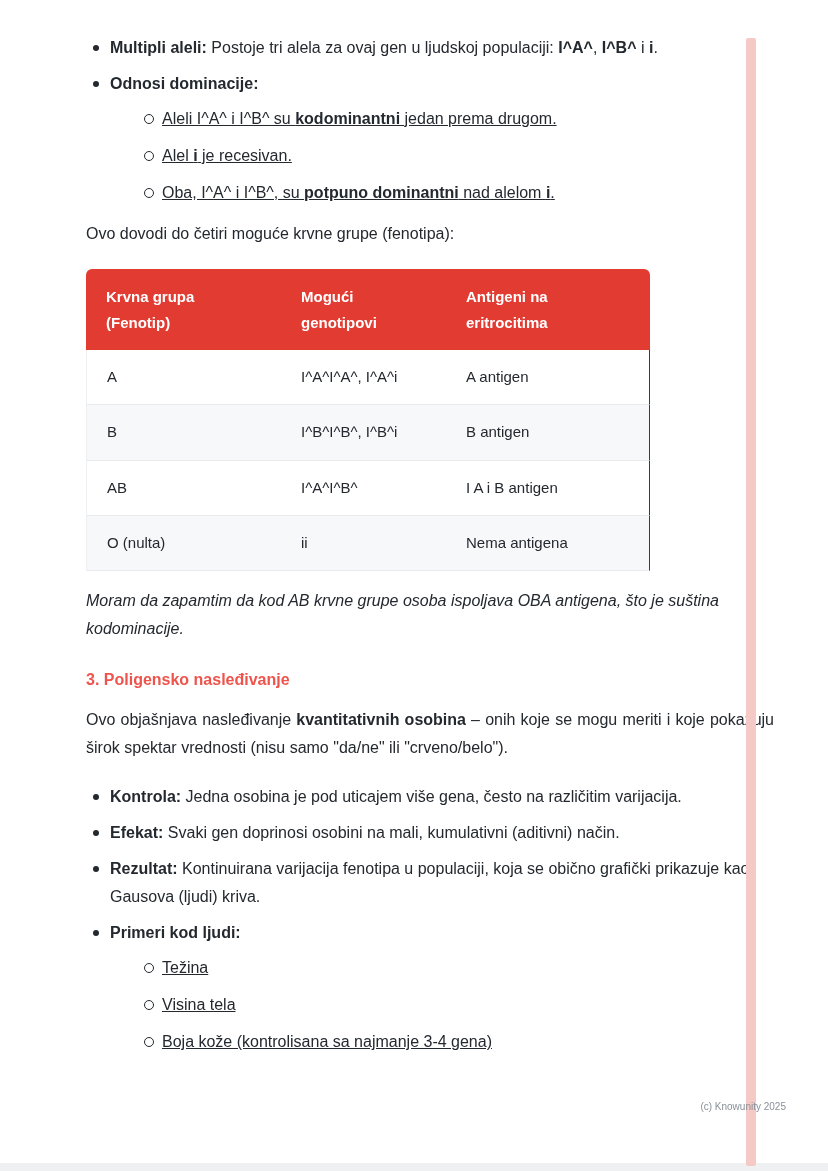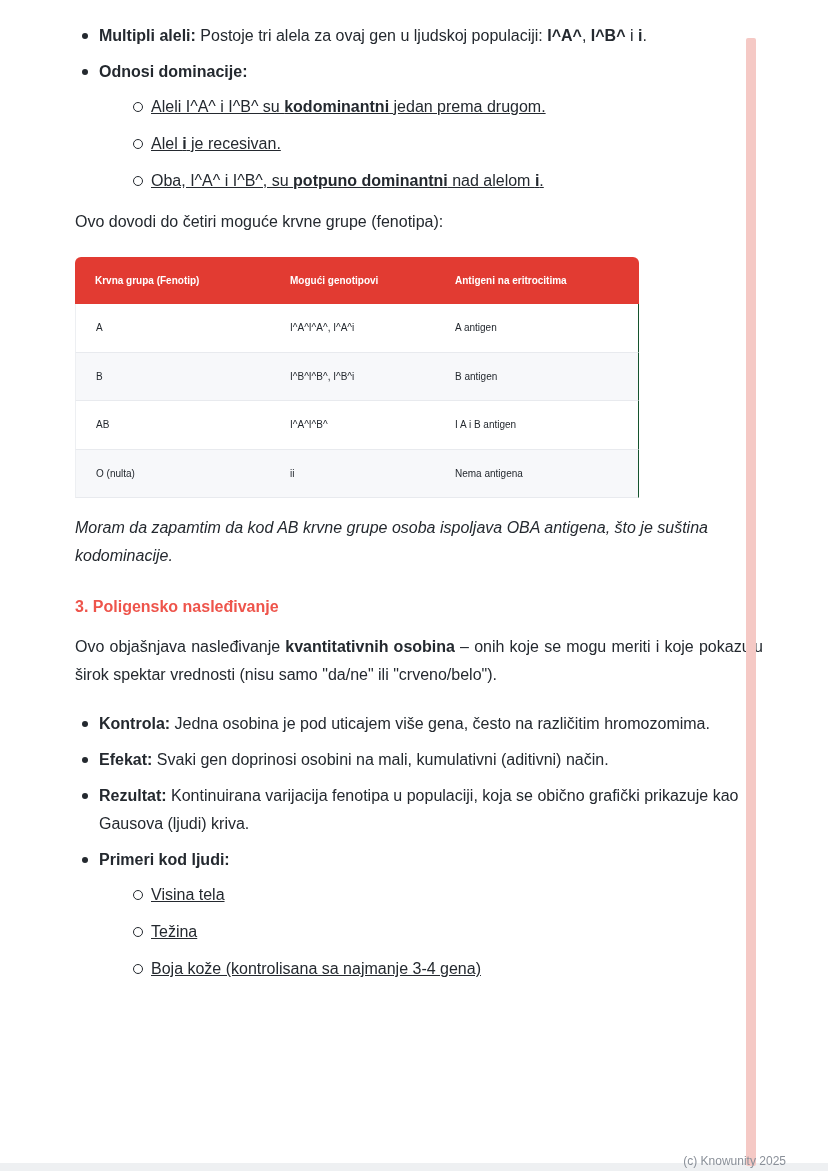--- a/index.html
+++ b/index.html
@@ -6,24 +6,24 @@
   html, body { width: 828px; height: 1171px; }
   body {
     position: relative;
     background: #ffffff;
     font-family: "Liberation Sans", sans-serif;
     color: #24292f;
     overflow: hidden;
   }
   .content {
     position: absolute;
-    left: 75px;
+    left: 86px;
     top: 0;
     width: 688px;
-    padding-top: 22px;
+    padding-top: 34px;
     font-size: 16px;
     line-height: 1.75;
   }
   .b { font-weight: 700; }
   ul { list-style: none; }
   .li1 { position: relative; padding-left: 24px; margin-bottom: 8px; }
   .li1::before {
     content: "";
     position: absolute;
     left: 7px; top: 11px;
@@ -42,21 +42,21 @@
     border: 1.4px solid #24292f;
     background: transparent;
   }
   .para { margin: 13px 0 21px; }
   .justify { text-align: justify; }
 
   table.blood {
     border-collapse: separate;
     border-spacing: 0;
     width: 564px;
-    font-size: 10px;
+    font-size: 15px;
     table-layout: fixed;
   }
   .blood th {
     background: #e23b32;
     color: #ffffff;
     font-weight: 600;
     text-align: left;
     vertical-align: top;
     padding: 15px 20px;
     line-height: 1.7;
@@ -93,23 +93,23 @@
     left: 746px;
     top: 38px;
     width: 10px;
     height: 1128px;
     background: #f5c9c5;
     border-radius: 2px;
     z-index: 2;
   }
   .footer {
     position: absolute;
-    top: 1154px;
+    top: 1101px;
     right: 42px;
-    font-size: 12px;
+    font-size: 10px;
     color: #8a9099;
     z-index: 3;
   }
   .bottom-band {
     position: absolute;
     left: 0; right: 0; bottom: 0;
     height: 8px;
     background: #eef0f2;
     z-index: 1;
   }
@@ -181,36 +181,36 @@
   <p class="note">Moram da zapamtim da kod AB krvne grupe osoba ispoljava OBA antigena, što je suština kodominacije.</p>
 
   <h2 class="heading">3. Poligensko nasleđivanje</h2>
 
   <p class="para p2 justify">
     <span>Ovo objašnjava nasleđivanje </span><span class="b">kvantitativnih osobina</span><span> – onih koje se mogu meriti i koje pokazuju širok spektar vrednosti (nisu samo "da/ne" ili "crveno/belo").</span>
   </p>
 
   <ul class="blist blist2">
     <li class="li1">
-      <span class="b">Kontrola:</span><span> Jedna osobina je pod uticajem više gena, često na različitim hromozomima.</span>
+      <span class="b">Kontrola:</span><span> Jedna osobina je pod uticajem više gena, često na različitim varijacija.</span>
     </li>
     <li class="li1">
       <span class="b">Efekat:</span><span> Svaki gen doprinosi osobini na mali, kumulativni (aditivni) način.</span>
     </li>
     <li class="li1">
       <span class="b">Rezultat:</span><span> Kontinuirana varijacija fenotipa u populaciji, koja se obično grafički prikazuje kao Gausova (ljudi) kriva.</span>
     </li>
     <li class="li1">
       <span class="b">Primeri kod ljudi:</span>
       <ul class="sublist">
         <li class="li2">
+          <span>Težina</span>
+        </li>
+        <li class="li2">
           <span>Visina tela</span>
-        </li>
-        <li class="li2">
-          <span>Težina</span>
         </li>
         <li class="li2">
           <span>Boja kože (kontrolisana sa najmanje 3-4 gena)</span>
         </li>
       </ul>
     </li>
   </ul>
 
 </div>
 

